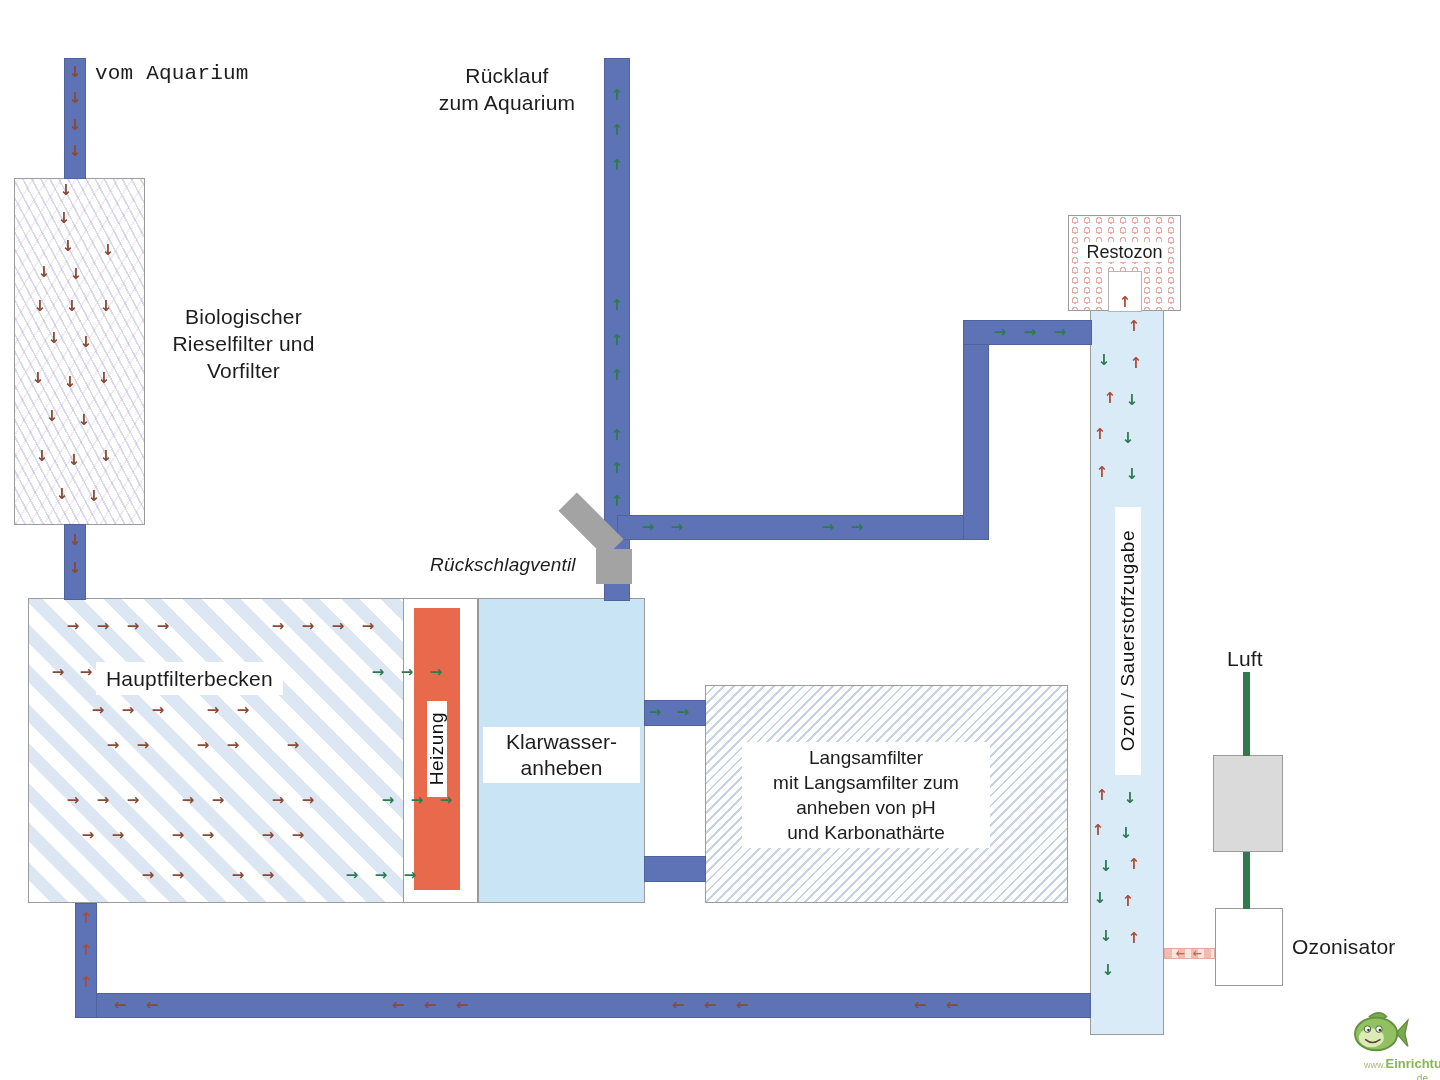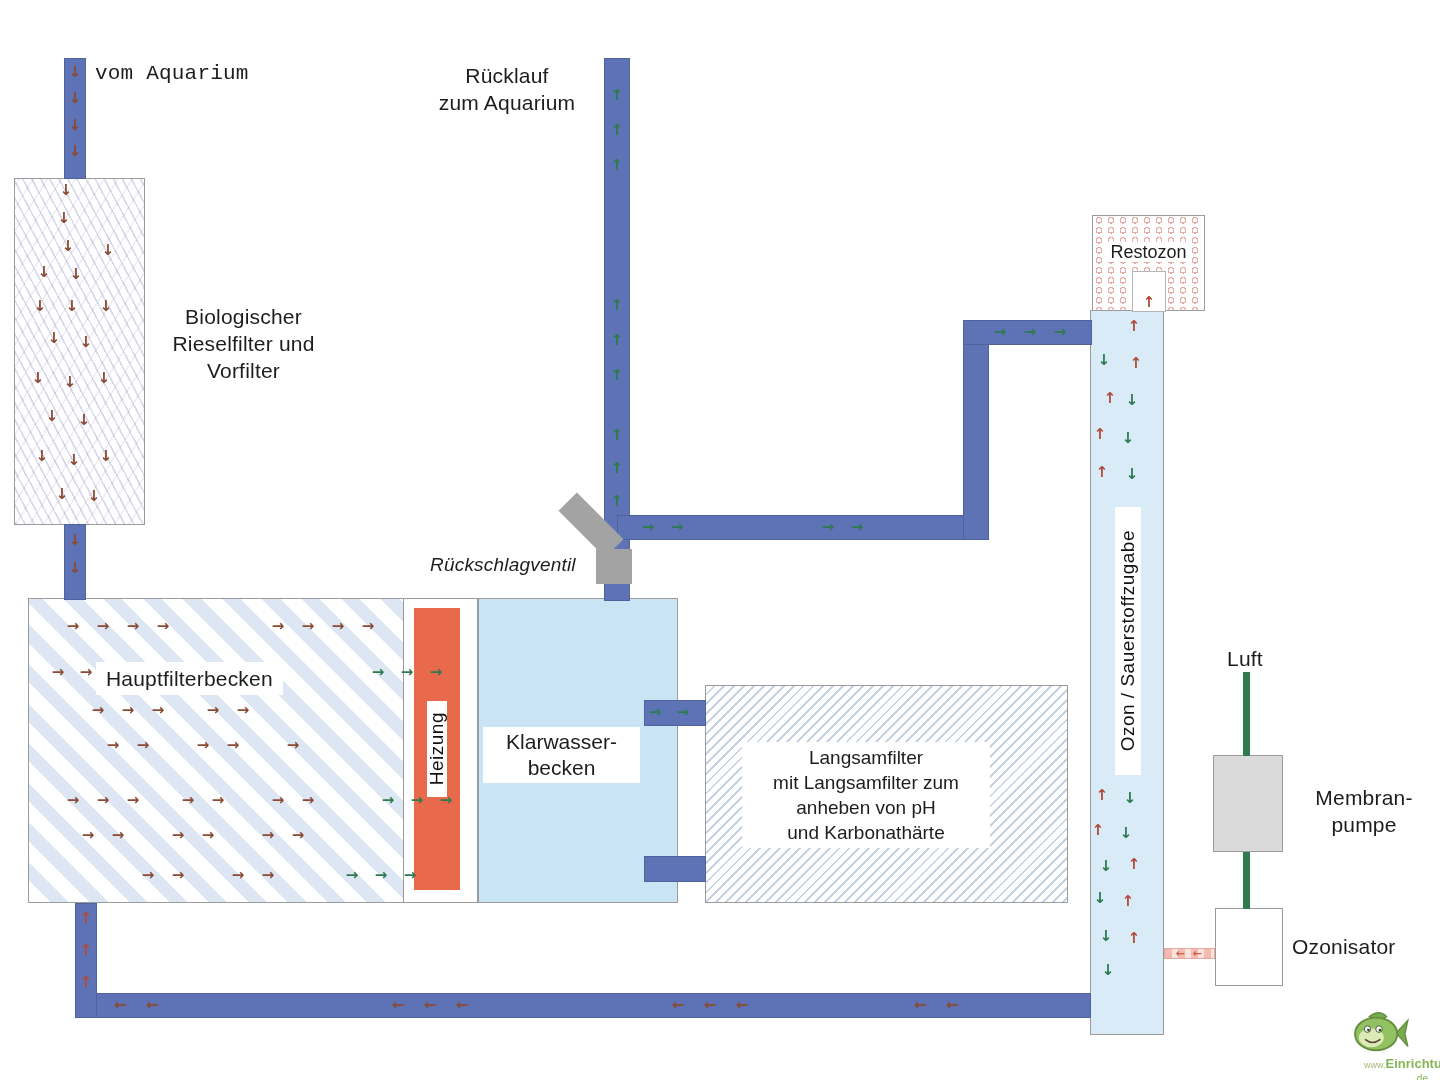--- a/index.html
+++ b/index.html
@@ -15,21 +15,21 @@
   .vtext{writing-mode:vertical-rl;transform:rotate(180deg);font-size:19px;white-space:nowrap;letter-spacing:.5px;color:#111;}
   .title{position:absolute;left:826px;top:56px;width:552px;text-align:center;font-weight:bold;
          color:var(--title,#3c4795);font-size:46px;line-height:64px;letter-spacing:1px;}
   .stripes{background:repeating-linear-gradient(45deg,#ffffff 0 15px,var(--stripe,#dce7f3) 15px 28px);}
   .hatch{background:repeating-linear-gradient(135deg,#ffffff 0 5px,var(--hatch,#c5d3e5) 5px 7px);}
   .biopattern{background-color:#fff;background-image:
       repeating-linear-gradient(62deg, rgba(125,135,195,.30) 0 1.6px, transparent 1.6px 8px),
       repeating-linear-gradient(-58deg, rgba(185,135,160,.16) 0 1.6px, transparent 1.6px 12px);}
   .scallops{background-color:#fff;background-image:
       radial-gradient(circle at 50% 42%, rgba(255,255,255,0) 2.1px, rgba(212,108,98,.55) 2.2px,
-      rgba(212,108,98,.55) 3.4px, rgba(255,255,255,0) 3.5px);background-size:12px 10px;margin-left:24px;}
+      rgba(212,108,98,.55) 3.4px, rgba(255,255,255,0) 3.5px);background-size:12px 10px;}
   .arr{position:absolute;font-family:"DejaVu Sans",sans-serif;font-weight:bold;font-size:15px;line-height:1;
        transform:translate(-50%,-50%);pointer-events:none;user-select:none;}
   .arr.brown{color:var(--arrow-brown,#8a4a33);}
   .arr.green{color:var(--arrow-green,#2e7a50);}
   .arr.red{color:var(--arrow-red,#b04a35);}
   .arr.pink{color:#c9604f;font-size:11px;}
   .wmark{position:absolute;left:1316px;top:1008px;width:126px;text-align:center;opacity:.9;
          color:#76b043;line-height:13px;}
   .wmark .w1{font-size:9px;color:#9ab06a;margin-left:48px;}
   .wmark .w2{font-size:13px;font-weight:bold;}
@@ -45,24 +45,24 @@
   <div class="box stripes" style="left:28px;top:598px;width:376px;height:305px;"></div>
 
   <div class="box" style="left:403px;top:598px;width:75px;height:305px;">
     <div style="position:absolute;left:10px;top:9px;width:46px;height:282px;background:var(--heater,#e8694c);">
       <div class="vband" style="left:13px;top:93px;width:20px;height:96px;">
         <span class="vtext">Heizung</span>
       </div>
     </div>
   </div>
 
-  <div class="box" style="left:478px;top:598px;width:200px;height:305px;background:var(--clearwater,#c9e4f5);padding-left:32px;">
+  <div class="box" style="left:478px;top:598px;width:167px;height:305px;background:var(--clearwater,#c9e4f5);padding-left:32px;">
     <div style="position:absolute;left:4px;top:128px;width:157px;height:56px;background:#fff;display:flex;flex-direction:column;align-items:center;justify-content:center;font-size:21px;line-height:26px;">
       <span>Klarwasser-</span>
-      <span>becken</span>
+      <span>anheben</span>
     </div>
   </div>
 
   <div class="box hatch" style="left:705px;top:685px;width:363px;height:218px;">
     <div style="position:absolute;left:36px;top:56px;width:248px;height:106px;background:#fff;display:flex;flex-direction:column;align-items:center;justify-content:center;font-size:19px;line-height:25px;text-align:center;">
       <span>Langsamfilter</span>
       <span>mit Langsamfilter zum</span>
       <span>anheben von pH</span>
       <span>und Karbonathärte</span>
     </div>
@@ -120,24 +120,20 @@
     <div>Rieselfilter und</div>
     <div>Vorfilter</div>
   </div>
 
   <div class="lbl sm" style="left:430px;top:552px;font-style:italic;">Rückschlagventil</div>
 
   <div class="lbl" style="left:96px;top:662px;background:#fff;padding:3px 10px;">Hauptfilterbecken</div>
 
   <div class="lbl" style="left:1227px;top:645px;">Luft</div>
 
-  <div class="lbl center" style="left:1288px;top:784px;width:152px;">
-    <div>Membran-</div>
-    <div>pumpe</div>
-  </div>
 
   <div class="lbl" style="left:1292px;top:933px;">Ozonisator</div>
 
   <div class="wmark">
     <svg width="62" height="48" viewBox="0 0 64 50" style="display:block;margin:0 auto;">
       <path d="M50 26 L62 13 L59 27 L62 40 Z" fill="#6aa33c" stroke="#55842d" stroke-width="1.5"></path>
       <path d="M22 9 Q32 1 40 9 L30 15 Z" fill="#6aa33c" stroke="#55842d" stroke-width="1.5"></path>
       <ellipse cx="29" cy="27" rx="22" ry="17" fill="#86bb4f" stroke="#55842d" stroke-width="2"></ellipse>
       <ellipse cx="24" cy="31" rx="13" ry="10" fill="#d9e8b0"></ellipse>
       <circle cx="20" cy="22" r="3.4" fill="#fff" stroke="#2d4f1a"></circle>

